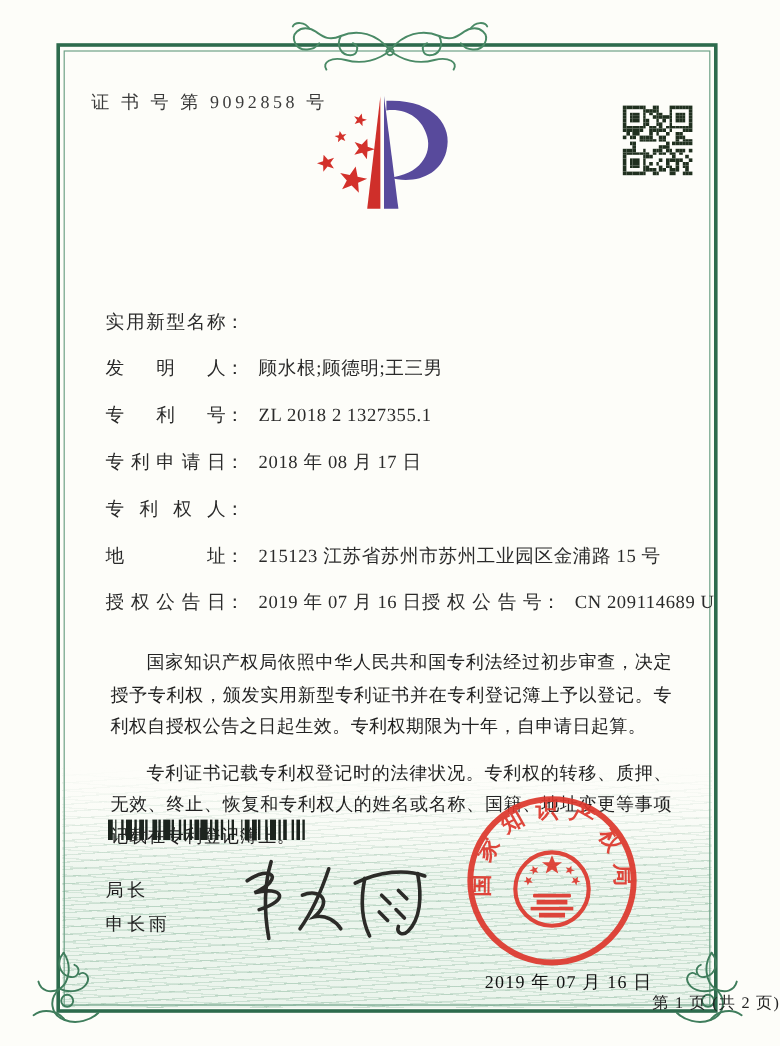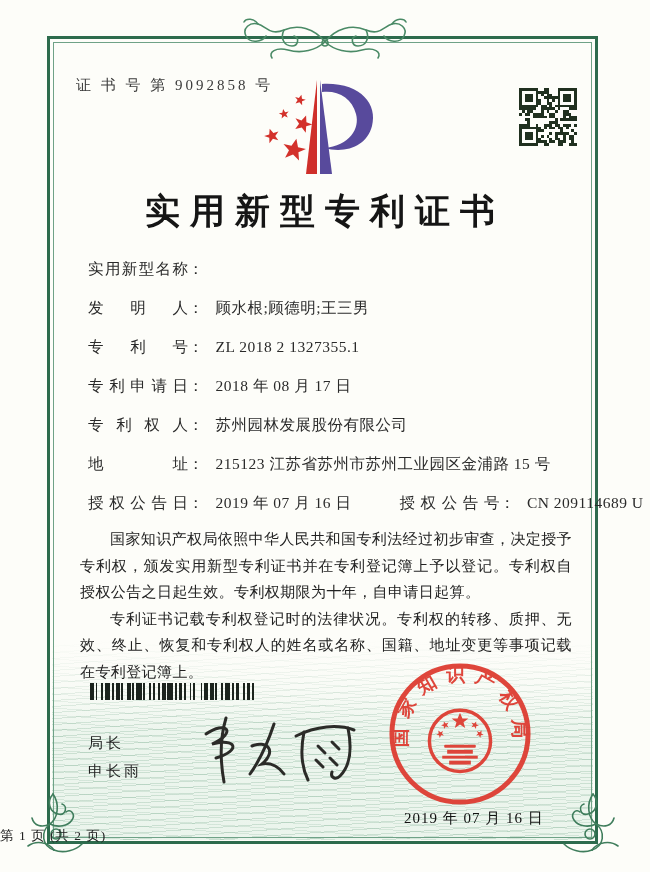--- a/index.html
+++ b/index.html
@@ -45,42 +45,42 @@
   .field-row{display:flex;align-items:baseline;margin-bottom:17px;line-height:22px;font-family:Liberation Serif, serif;}
   .field-label{
     display:inline-block;width:100px;
     text-align:justify;text-align-last:justify;-moz-text-align-last:justify;
     font-weight:500;white-space:nowrap;
   }
   .field-colon{margin:0 2px 0 0;}
   .field-value{margin-left:10px;letter-spacing:.5px;white-space:nowrap;}
   .grant-row{display:flex;}
   .grant-left{display:flex;align-items:baseline;width:294px;}
-  .grant-right{display:flex;align-items:flex-start;margin-left:48px;}
+  .grant-right{display:flex;align-items:flex-start;}
   
   .body-text{
     position:absolute;left:80px;top:528px;width:492px;
     font-size:15px;line-height:26.5px;letter-spacing:.4px;text-align:justify;color:#222;
   }
-  .body-text p{margin:0;text-indent:2em;font-family:Liberation Mono, monospace;}
+  .body-text p{margin:12px;text-indent:2em;}
   
   .barcode{position:absolute;left:90px;top:683px;width:168px;height:17px;display:flex;}
   .barcode i{display:block;height:100%;}
   .barcode i.b{background:#1c241e;}
   
   .director{position:absolute;left:88px;top:729px;font-size:15px;letter-spacing:3px;color:#1f1f1f;line-height:28px;}
   .sig{position:absolute;left:192px;top:712px;}
   
   .seal{position:absolute;left:386px;top:660px;}
   .seal-date{
     position:absolute;left:404px;top:809px;font-size:15px;letter-spacing:1px;color:#111;
     background:transparent;white-space:nowrap;
   }
   
-  .footer{position:absolute;left:0;top:827px;width:100%;text-align:left;font-size:13.5px;letter-spacing:1px;color:#222;}
+  .footer{position:absolute;left:0;top:827px;width:100%;text-align:right;font-size:13.5px;letter-spacing:1px;color:#222;}
 </style>
 </head>
 <body>
 
 <div class="page">
 
   <div class="guilloche"></div>
   <div class="guilloche-fade"></div>
 
   <div class="frame">
@@ -580,21 +580,20 @@
       <div></div>
       <div class="on"></div>
       <div class="on"></div>
       <div></div>
       <div></div>
       <div class="on"></div>
       <div class="on"></div>
       <div class="on"></div>
     </div>
 
-  <div class="title">实用新型专利证书</div>
 
   <div class="fields">
     <div class="field-row">
       <span class="field-label">实用新型名称</span>
         <span class="field-colon">：</span>
     </div>
     <div class="field-row">
       <span class="field-label">发明人</span>
         <span class="field-colon">：</span>
       <span class="field-value">顾水根;顾德明;王三男</span>
@@ -605,21 +604,20 @@
       <span class="field-value">ZL 2018 2 1327355.1</span>
     </div>
     <div class="field-row">
       <span class="field-label">专利申请日</span>
         <span class="field-colon">：</span>
       <span class="field-value">2018 年 08 月 17 日</span>
     </div>
     <div class="field-row">
       <span class="field-label">专利权人</span>
         <span class="field-colon">：</span>
-      <span class="field-value">苏州园林发展股份有限公司</span>
     </div>
     <div class="field-row">
       <span class="field-label">地址</span>
         <span class="field-colon">：</span>
       <span class="field-value">215123 江苏省苏州市苏州工业园区金浦路 15 号</span>
     </div>
     <div class="field-row grant-row">
       <span class="grant-left">
         <span class="field-label">授权公告日</span>
           <span class="field-colon">：</span>

